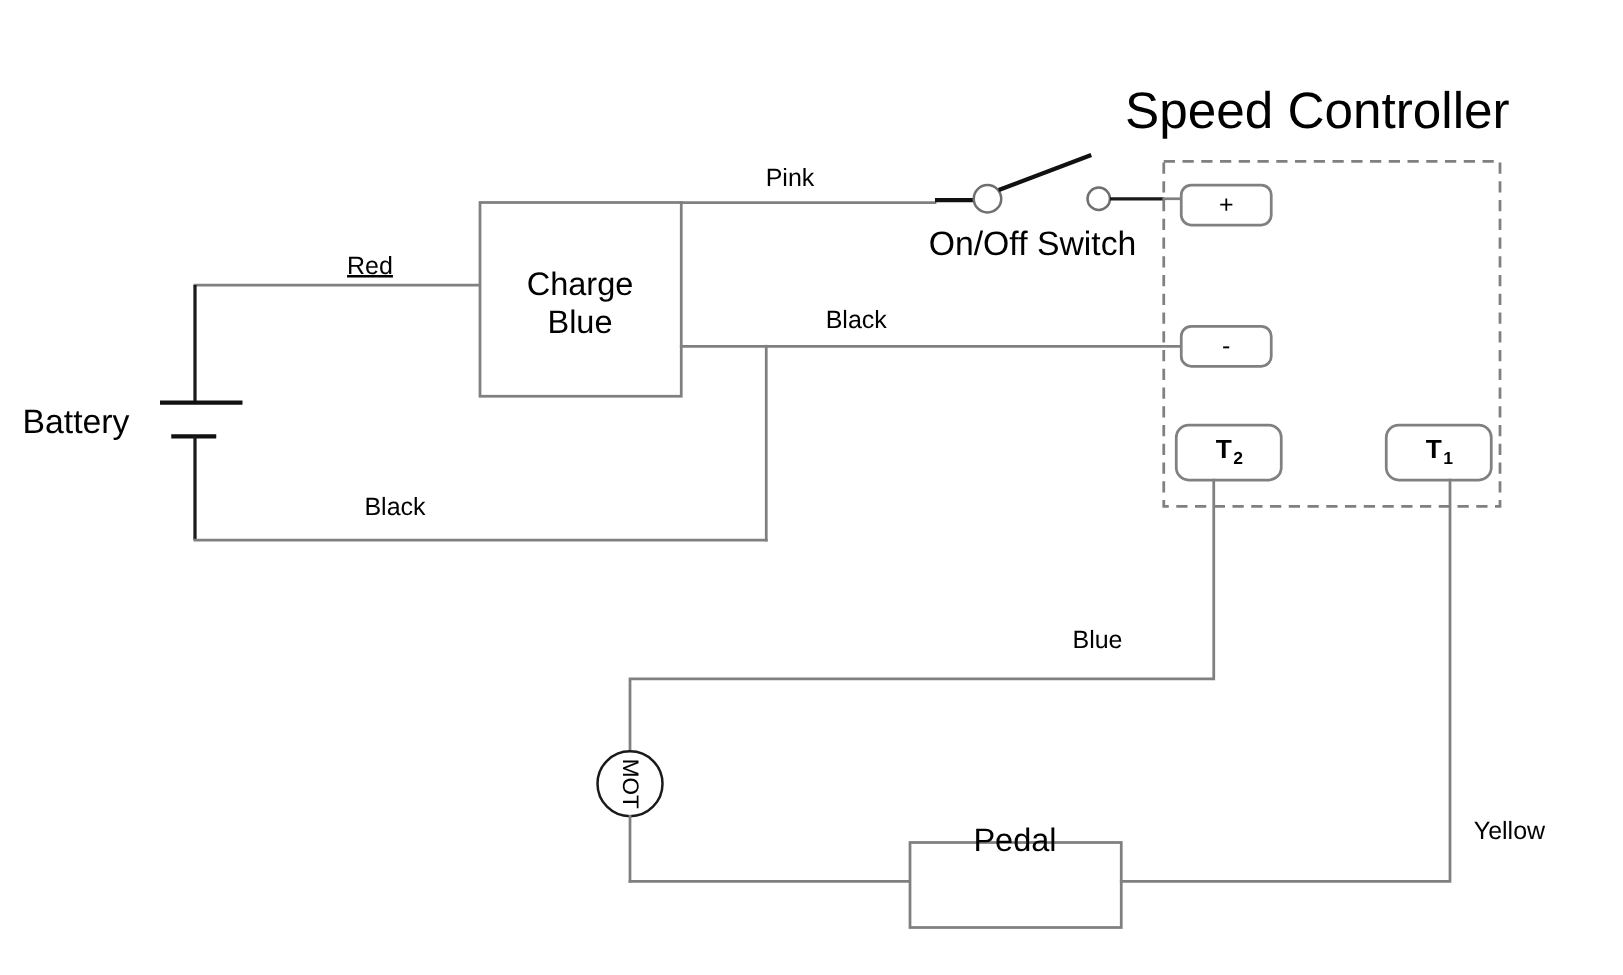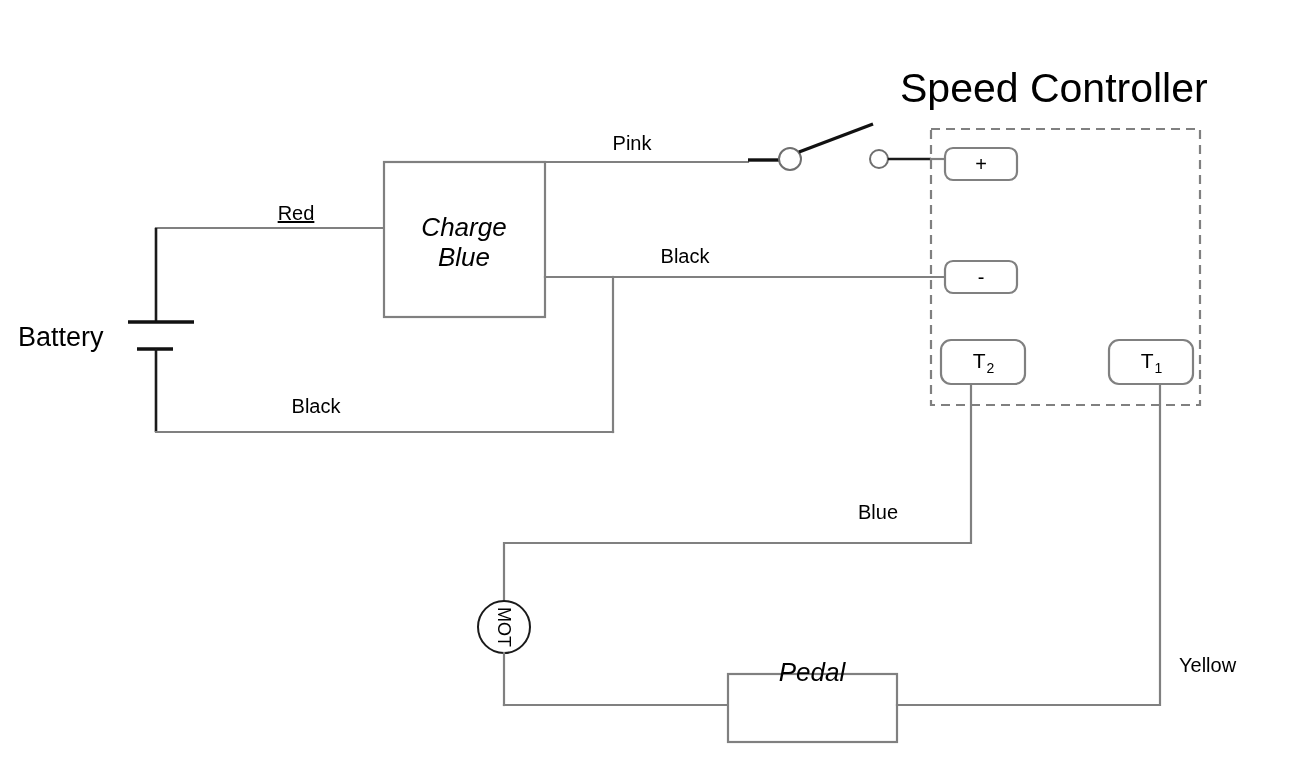--- a/index.html
+++ b/index.html
@@ -83,32 +83,32 @@
   .lbl-title {
     font-size: 41px;
   }
   .lbl-big {
     font-size: 27px;
   }
   .lbl-node {
     font-size: 26px;
     text-align: center;
     line-height: 1.16;
-    font-style: italic;
   }
   .lbl-wire {
     font-size: 20px;
   }
   .lbl-term {
     font-size: 20px;
     text-align: center;
   }
   .lbl-term-sub {
     font-size: 21px;
     text-align: center;
+    font-weight: bold;
   }
   .lbl-term-sub sub {
     font-size: 14px;
     vertical-align: baseline;
     position: relative;
     top: 5px;
     left: 1px;
   }
   .lbl-motor {
     font-size: 18px;
@@ -178,20 +178,21 @@
 
   <div class="lbl lbl-title" style="left:900px; top:68px;">Speed Controller</div>
 
   <div class="lbl lbl-big" style="left:18px; top:324px;">Battery</div>
 
   <div class="lbl lbl-node centerx" style="left:464px; top:212px;">
     <div>Charge</div>
     <div>Blue</div>
   </div>
 
+  <div class="lbl lbl-big centerx" style="left:826px; top:182px;">On/Off Switch</div>
 
   <div class="lbl lbl-motor center-both-rot" style="left:504px; top:627px;">MOT</div>
 
   <div class="lbl lbl-node centerx" style="left:812px; top:657px;">Pedal</div>
 
   <div class="lbl lbl-term center-both" style="left:981px; top:164px;">+</div>
 
   <div class="lbl lbl-term center-both" style="left:981px; top:277px;">-</div>
 
   <div class="lbl lbl-term-sub center-both" style="left:983px; top:360px;"><span>T</span><sub>2</sub></div>

